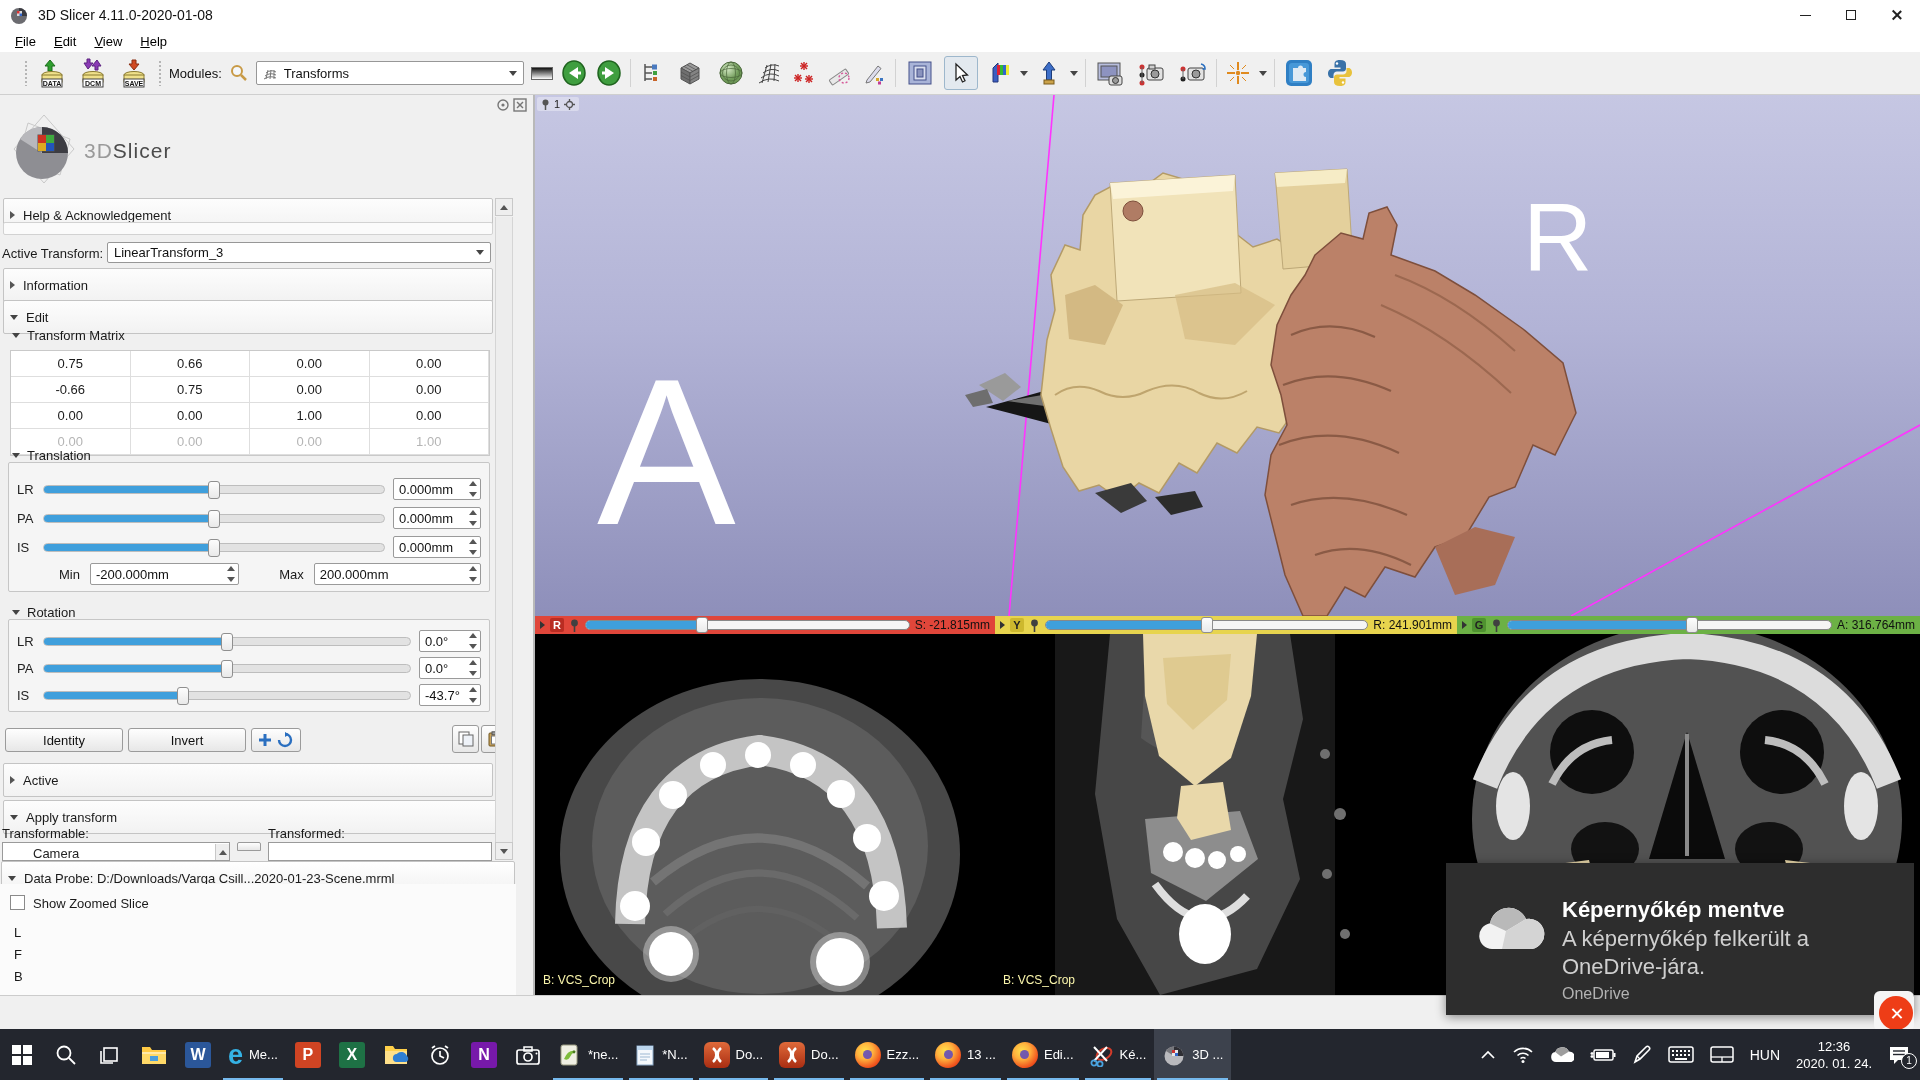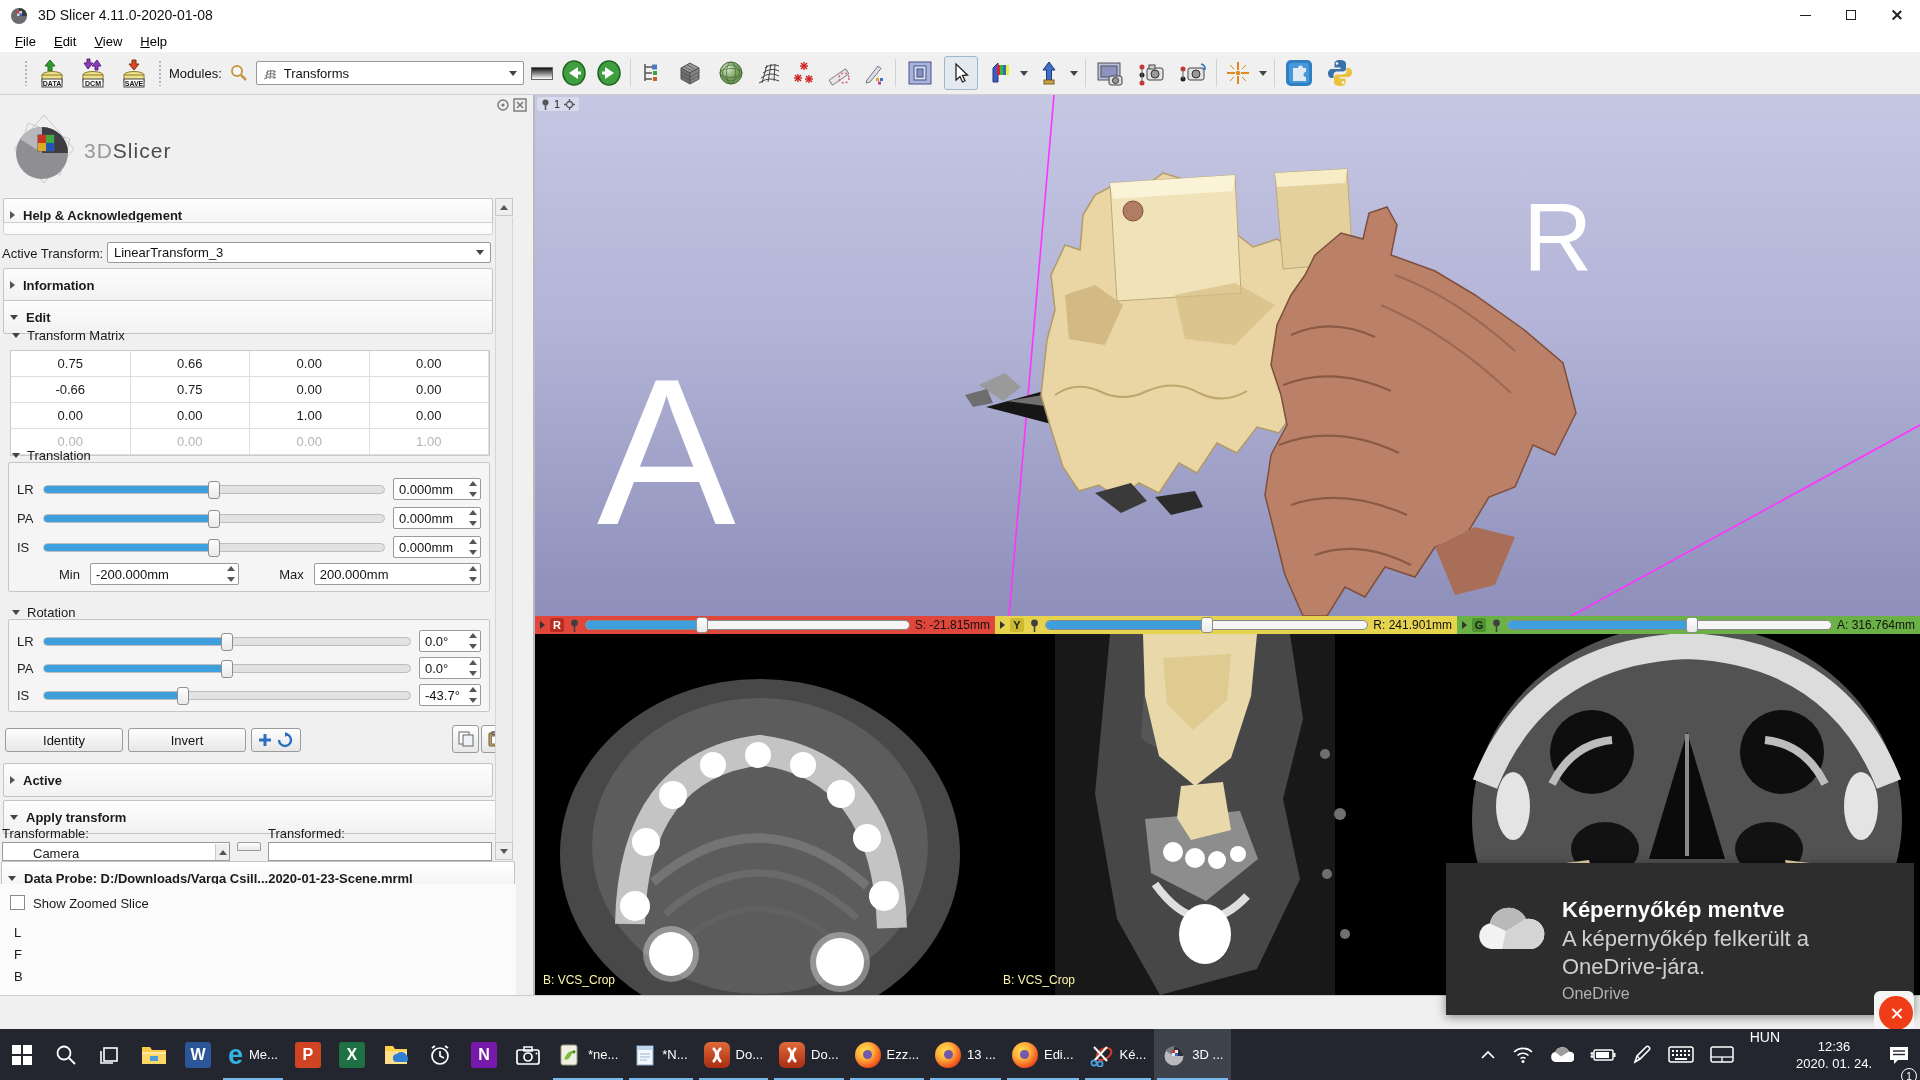--- a/index.html
+++ b/index.html
@@ -31,21 +31,21 @@
   #modules-combo { width:268px; }
   .combo-text { font-size:13px; color:#111; flex:1; }
   .tri-down { width:0; height:0; border-left:4px solid transparent; border-right:4px solid transparent; border-top:5px solid #444; }
   .tri-right { width:0; height:0; border-top:4px solid transparent; border-bottom:4px solid transparent; border-left:5px solid #555; }
   .lbl13 { font-size:13px; color:#111; }
   .swatch-grad { width:22px; height:13px; border:1px solid #666; background:linear-gradient(#111,#fefefe); }
 
   
   #left-panel { left:0; top:95px; width:533px; height:900px; background:#f0f0f0; }
   #splitter { left:533px; top:95px; width:2px; height:900px; background:#b9b9b9; }
-  .cbar { position:absolute; height:19px; background:linear-gradient(#fdfdfd,#f2f2f2); border:1px solid #c4c4c4; border-radius:2px; display:flex; align-items:center; gap:8px; padding:16px 6px; font-size:13px; color:#1a1a1a;font-weight:bold; }
+  .cbar { position:absolute; height:19px; background:linear-gradient(#fdfdfd,#f2f2f2); border:1px solid #c4c4c4; border-radius:2px; display:flex; align-items:center; gap:8px; padding:16px 6px; font-size:13px; color:#1a1a1a; }
   .subhdr { position:absolute; display:flex; align-items:center; gap:7px; font-size:13px; color:#1a1a1a; }
   .gbox { position:absolute; border:1px solid #c6c6c6; border-radius:2px; background:#f5f5f5; }
   .srow { position:absolute; left:8px; right:8px; display:flex; align-items:center; gap:8px; }
   .slbl { width:18px; font-size:13px; color:#222; }
   .groove { position:relative; flex:1; height:9px; background:#e2e2e2; border:1px solid #bdbdbd; border-radius:5px; }
   .fill { position:absolute; left:0; top:0; bottom:0; background:#3f9fdc; border-radius:5px 0 0 5px; }
   .handle { position:absolute; top:-5px; width:12px; height:18px; background:linear-gradient(#fdfdfd,#e9e9e9); border:1px solid #8f8f8f; border-radius:3px; transform:translateX(-6px); }
   .spinbox { position:relative; height:22px; background:#fff; border:1px solid #9a9a9a; border-radius:2px; font-size:13px; color:#111; display:flex; align-items:center; padding:0 16px 0 5px; }
   .spinner { position:absolute; right:2px; top:2px; bottom:2px; width:11px; display:flex; flex-direction:column; justify-content:space-between; align-items:center; }
   .sp-up { width:0;height:0;border-left:4px solid transparent;border-right:4px solid transparent;border-bottom:5px solid #555; }
@@ -83,21 +83,21 @@
   #toast-close { position:absolute; left:433px; top:133px; width:34px; height:34px; border-radius:50%; background:#ee3d17; display:flex; align-items:center; justify-content:center; }
   #toast-close .xline::before, #toast-close .xline::after { background:#fff; width:2px; height:13px; left:6px; }
 
   
   #taskbar { left:0; top:1029px; width:1920px; height:51px; background:#23262e; display:flex; align-items:stretch; z-index:50; }
   .tb-item { position:relative; display:flex; align-items:center; justify-content:center; gap:6px; padding:0 8px; min-width:44px; }
   .tb-item.open::after { content:""; position:absolute; left:3px; right:3px; bottom:0; height:2px; background:#76b9ed; }
   .tb-item.active { background:#3d424d; }
   .tb-label { font-size:13px; color:#fff; white-space:nowrap; }
   .appicon { width:26px; height:26px; display:flex; align-items:center; justify-content:center; border-radius:3px; font-weight:bold; }
-  #tray { margin-left:auto; display:flex; gap:16px; padding-right:10px; }
+  #tray { margin-left:auto; display:flex; align-items:center; gap:16px; padding-right:10px; }
   .tray-ic { display:flex; align-items:center; justify-content:center; }
   #clock { display:flex; flex-direction:column; align-items:center; justify-content:center; color:#fff; font-size:13px; line-height:17px; }
 </style>
 </head>
 <body>
 
 <div id="screen">
 
   <div class="abs" id="titlebar">
     <svg class="abs" style="left:9px;top:5px" width="20" height="20" viewBox="0 0 20 20">

